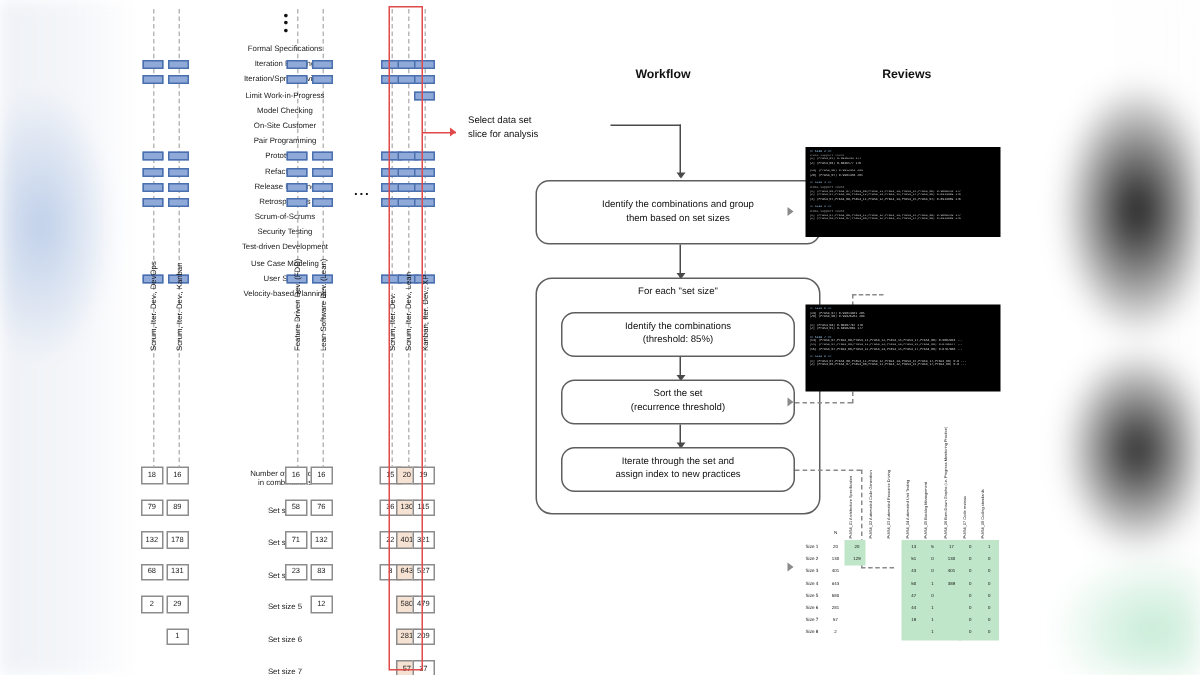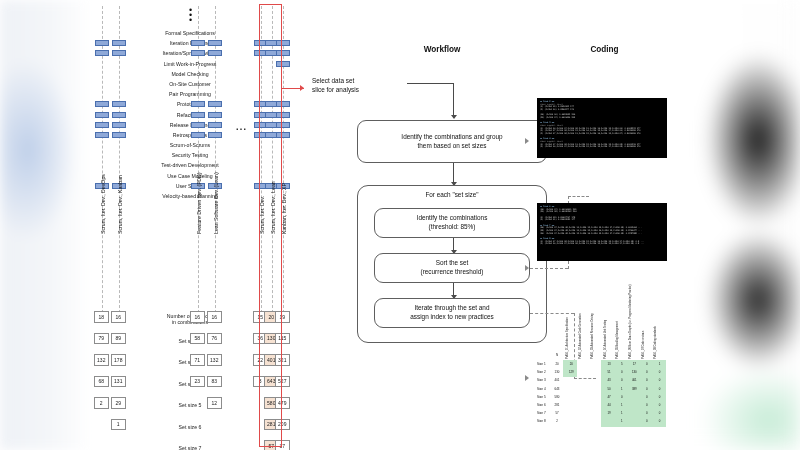--- a/index.html
+++ b/index.html
@@ -290,21 +290,21 @@
       <div class="dl" style="left:200px;top:141px;width:42px;"></div>
       <div class="dl" style="left:183px;top:268px;width:38px;"></div>
       <div class="dlv" style="left:221px;top:196px;height:73px;"></div>
       <div class="dl" style="left:221px;top:196px;width:21px;"></div>
       <div class="dl" style="left:183px;top:313px;width:44px;"></div>
       <div class="dlv" style="left:227px;top:313px;height:65px;"></div>
       <div class="dl" style="left:227px;top:378px;width:22px;"></div>
     </div>
 
     <div class="ex">
-      <div class="coltitle" style="left:0;top:45px;width:135px;">Coding</div>
+      <div class="coltitle" style="left:0;top:45px;width:135px;">Reviews</div>
 
       <div class="dlarrow" style="left:-12px;top:138px;"></div>
       <div class="dlarrow" style="left:-12px;top:265px;"></div>
       <div class="dlarrow" style="left:-12px;top:375px;"></div>
 
       <div class="term" id="term-top" style="left:0;top:98px;width:130px;height:60px;">
           <div class="tline hdr">== Size 2 ==</div>
           <div class="tline sub">   items                                       support   count</div>
           <div class="tline">[1]  (PrAS4_05) 0.8936243 177</div>
           <div class="tline">[2]  (PrAS4_06) 0.8846577 176</div>

